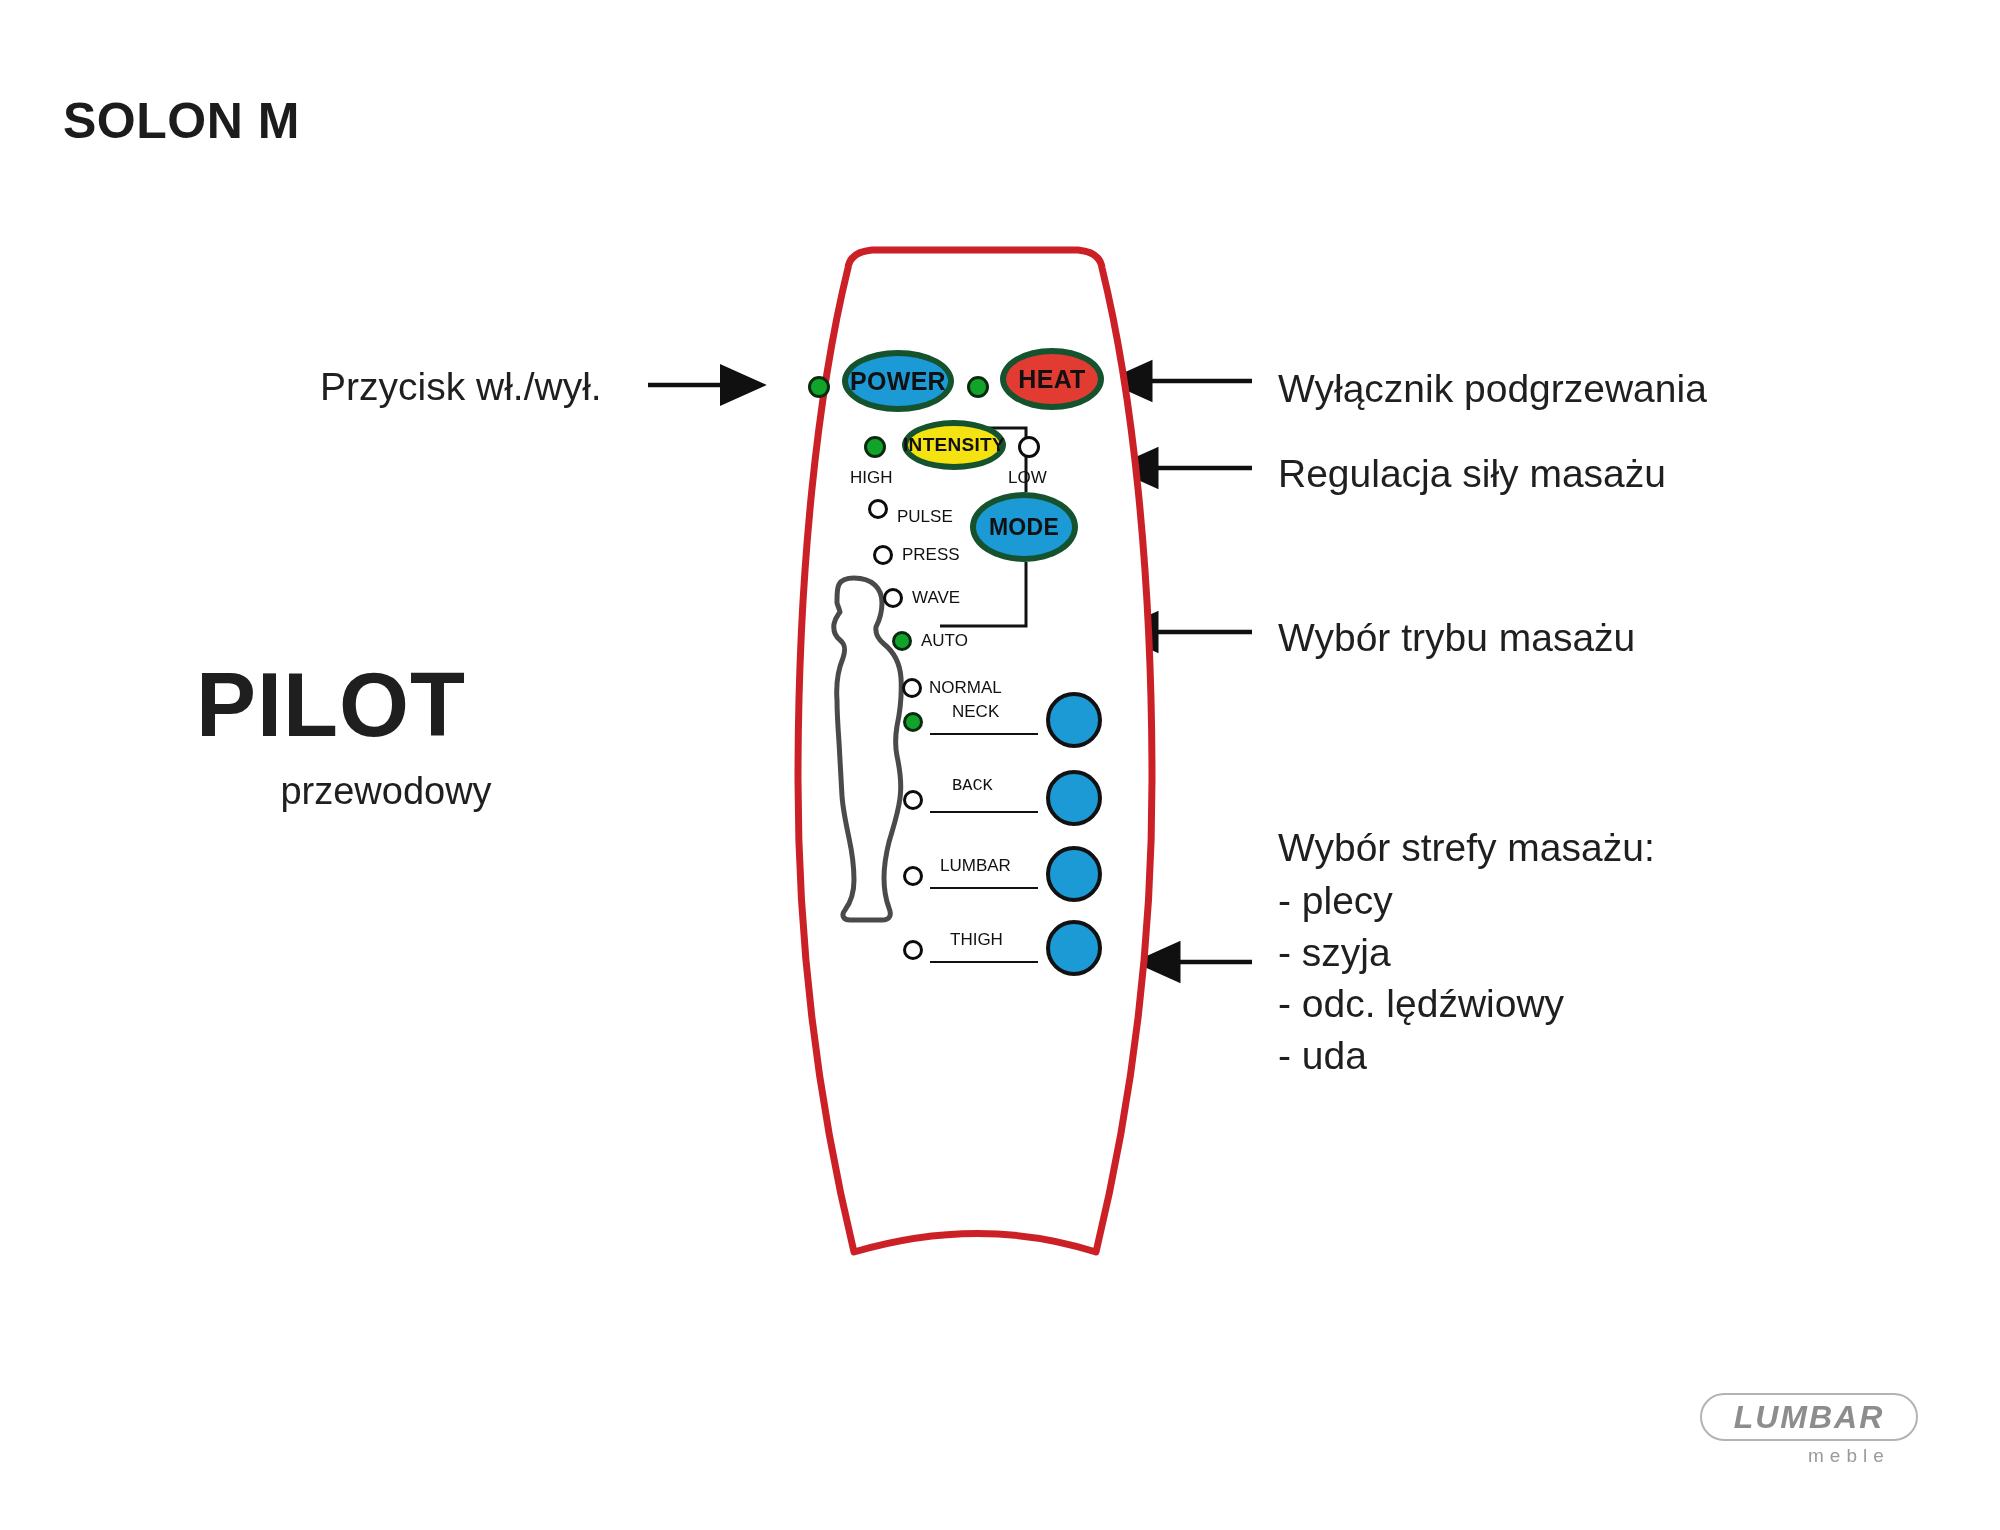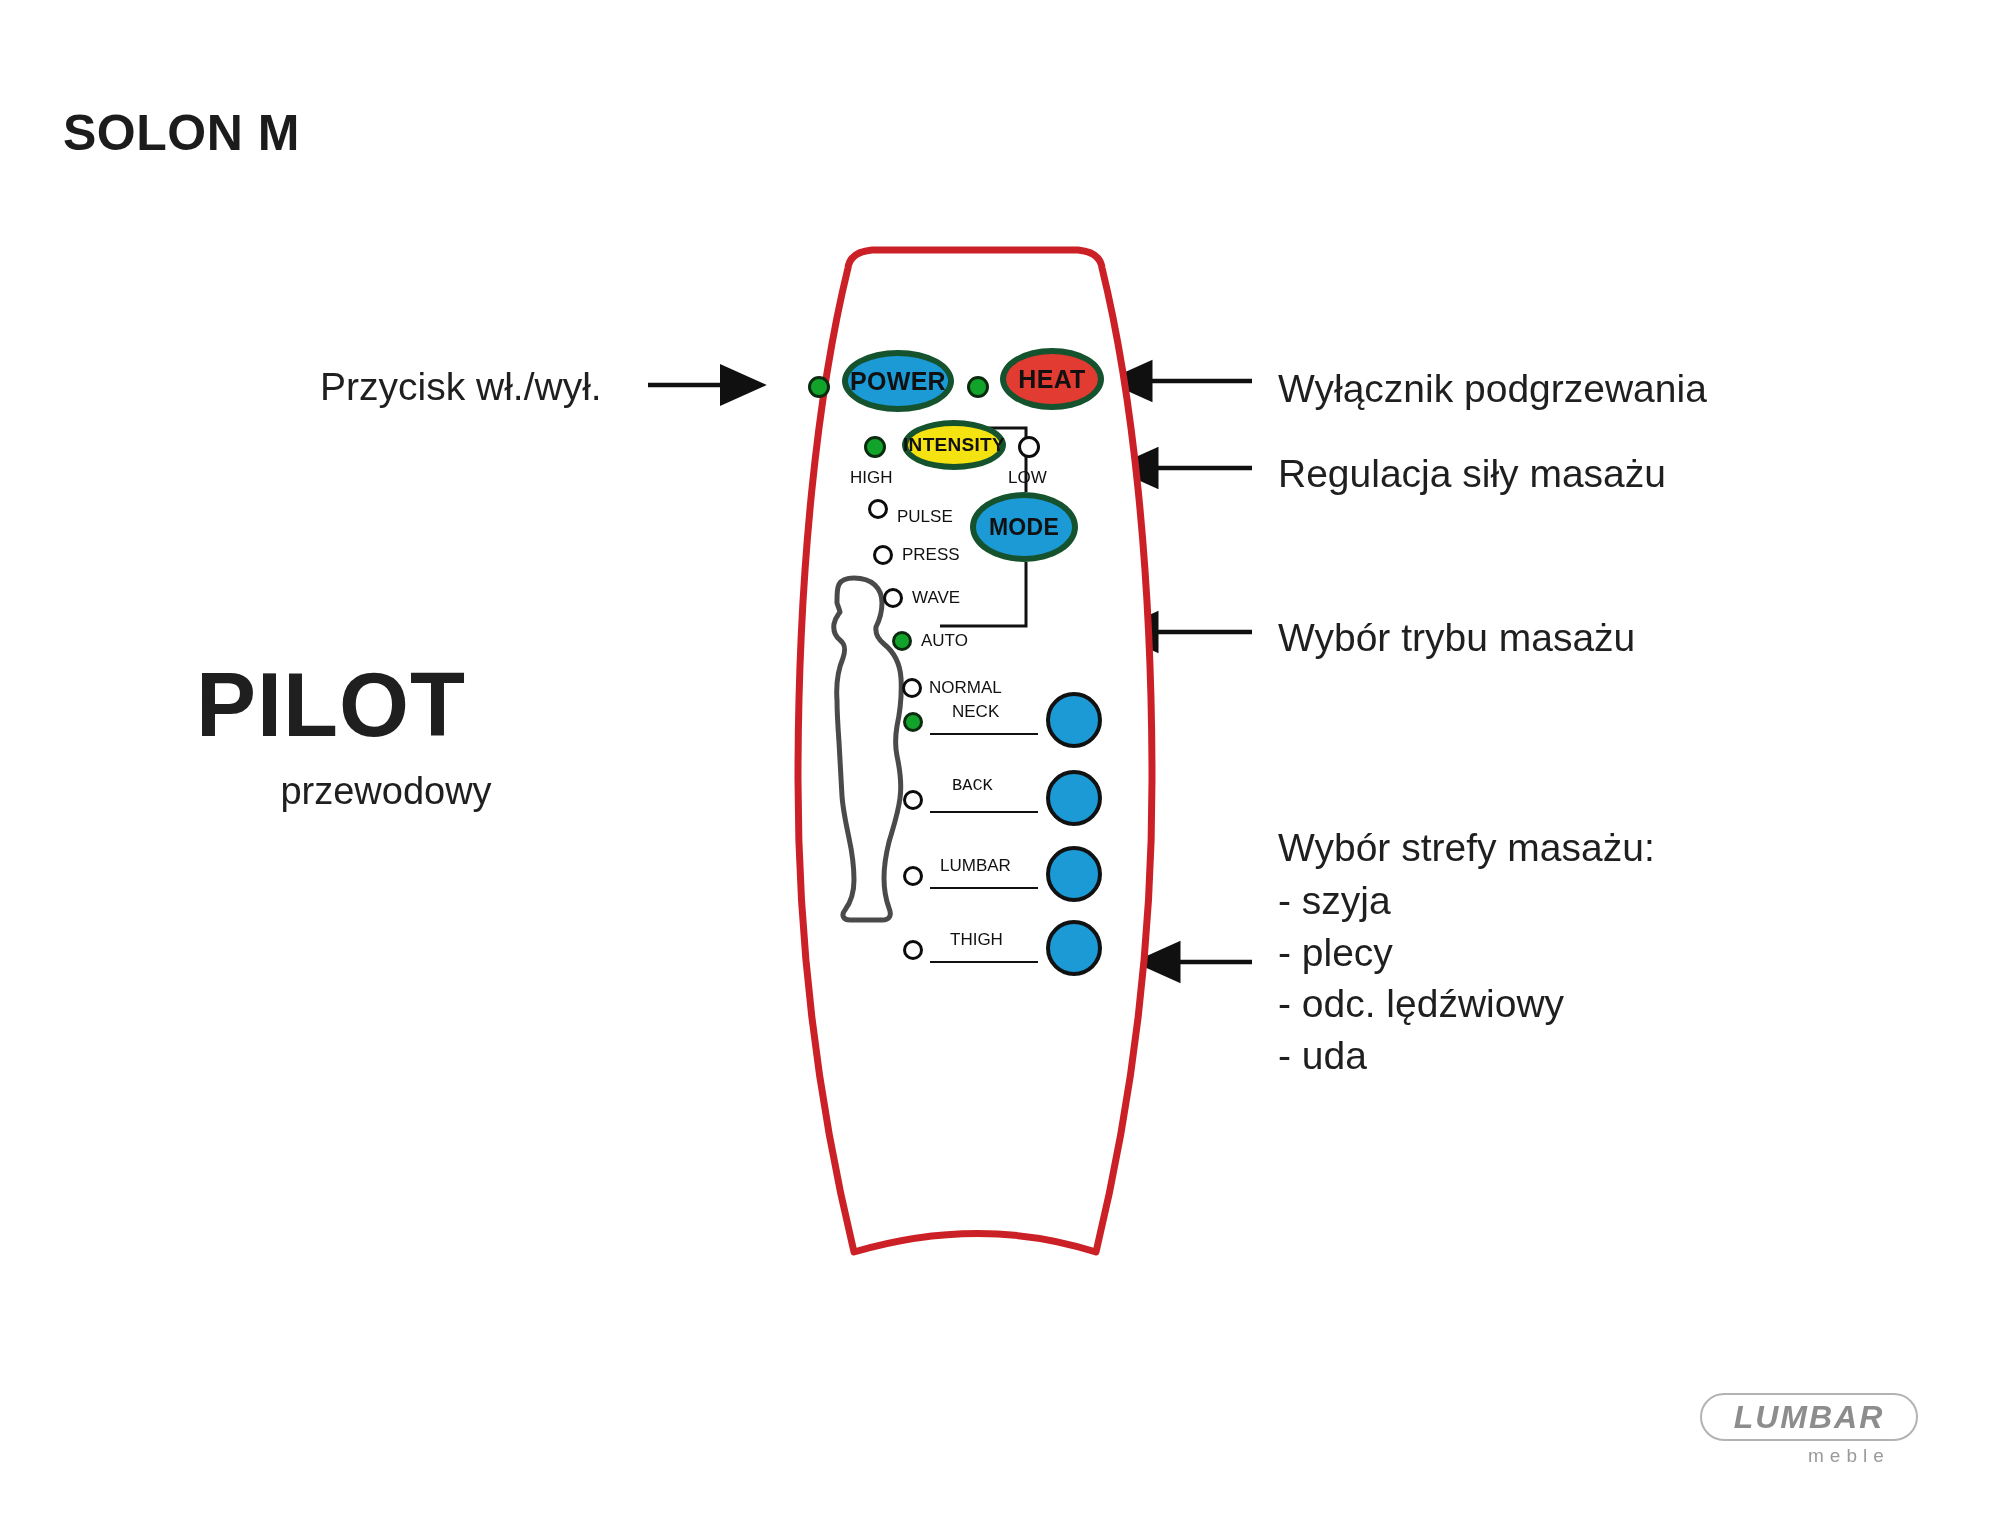--- a/index.html
+++ b/index.html
@@ -6,21 +6,21 @@
   html, body {
     width: 2000px; height: 1530px;
     background: #ffffff;
     font-family: "Liberation Sans", sans-serif;
     overflow: hidden;
   }
   #stage { position: relative; width: 2000px; height: 1530px; background: #fff; }
 
   
   .product-title {
-    position: absolute; left: 63px; top: 104px;
+    position: absolute; left: 63px; top: 92px;
     font-size: 50px; font-weight: 700; color: #1c1c1c;
     letter-spacing: 0.5px;
   }
   .pilot-word {
     position: absolute; left: 196px; top: 660px;
     font-size: 90px; font-weight: 700; color: #1f1f1f;
     letter-spacing: 1px; line-height: 1;
   }
   .pilot-sub {
     position: absolute; left: 226px; top: 768px;
@@ -132,22 +132,22 @@
   </div>
 
   <div class="anno-left">Przycisk wł./wył.</div>
 
   <div class="anno-right" id="anno-heat">Wyłącznik podgrzewania</div>
   <div class="anno-right" id="anno-inten">Regulacja siły masażu</div>
   <div class="anno-right" id="anno-mode">Wybór trybu masażu</div>
   <div class="anno-right" id="anno-zone">
     <div>Wybór strefy masażu:</div>
     <div class="zone-list">
+      <div>- plecy</div>
       <div>- szyja</div>
-      <div>- plecy</div>
       <div>- odc. lędźwiowy</div>
       <div>- uda</div>
     </div>
   </div>
 
   <svg id="arrows" viewBox="0 0 2000 1530">
     <defs>
       <marker id="ar-right" markerWidth="11" markerHeight="11" refX="9" refY="5.5" orient="auto">
         <path d="M0,0.8 L10.5,5.5 L0,10.2 Z" fill="#101010"></path>
       </marker>

